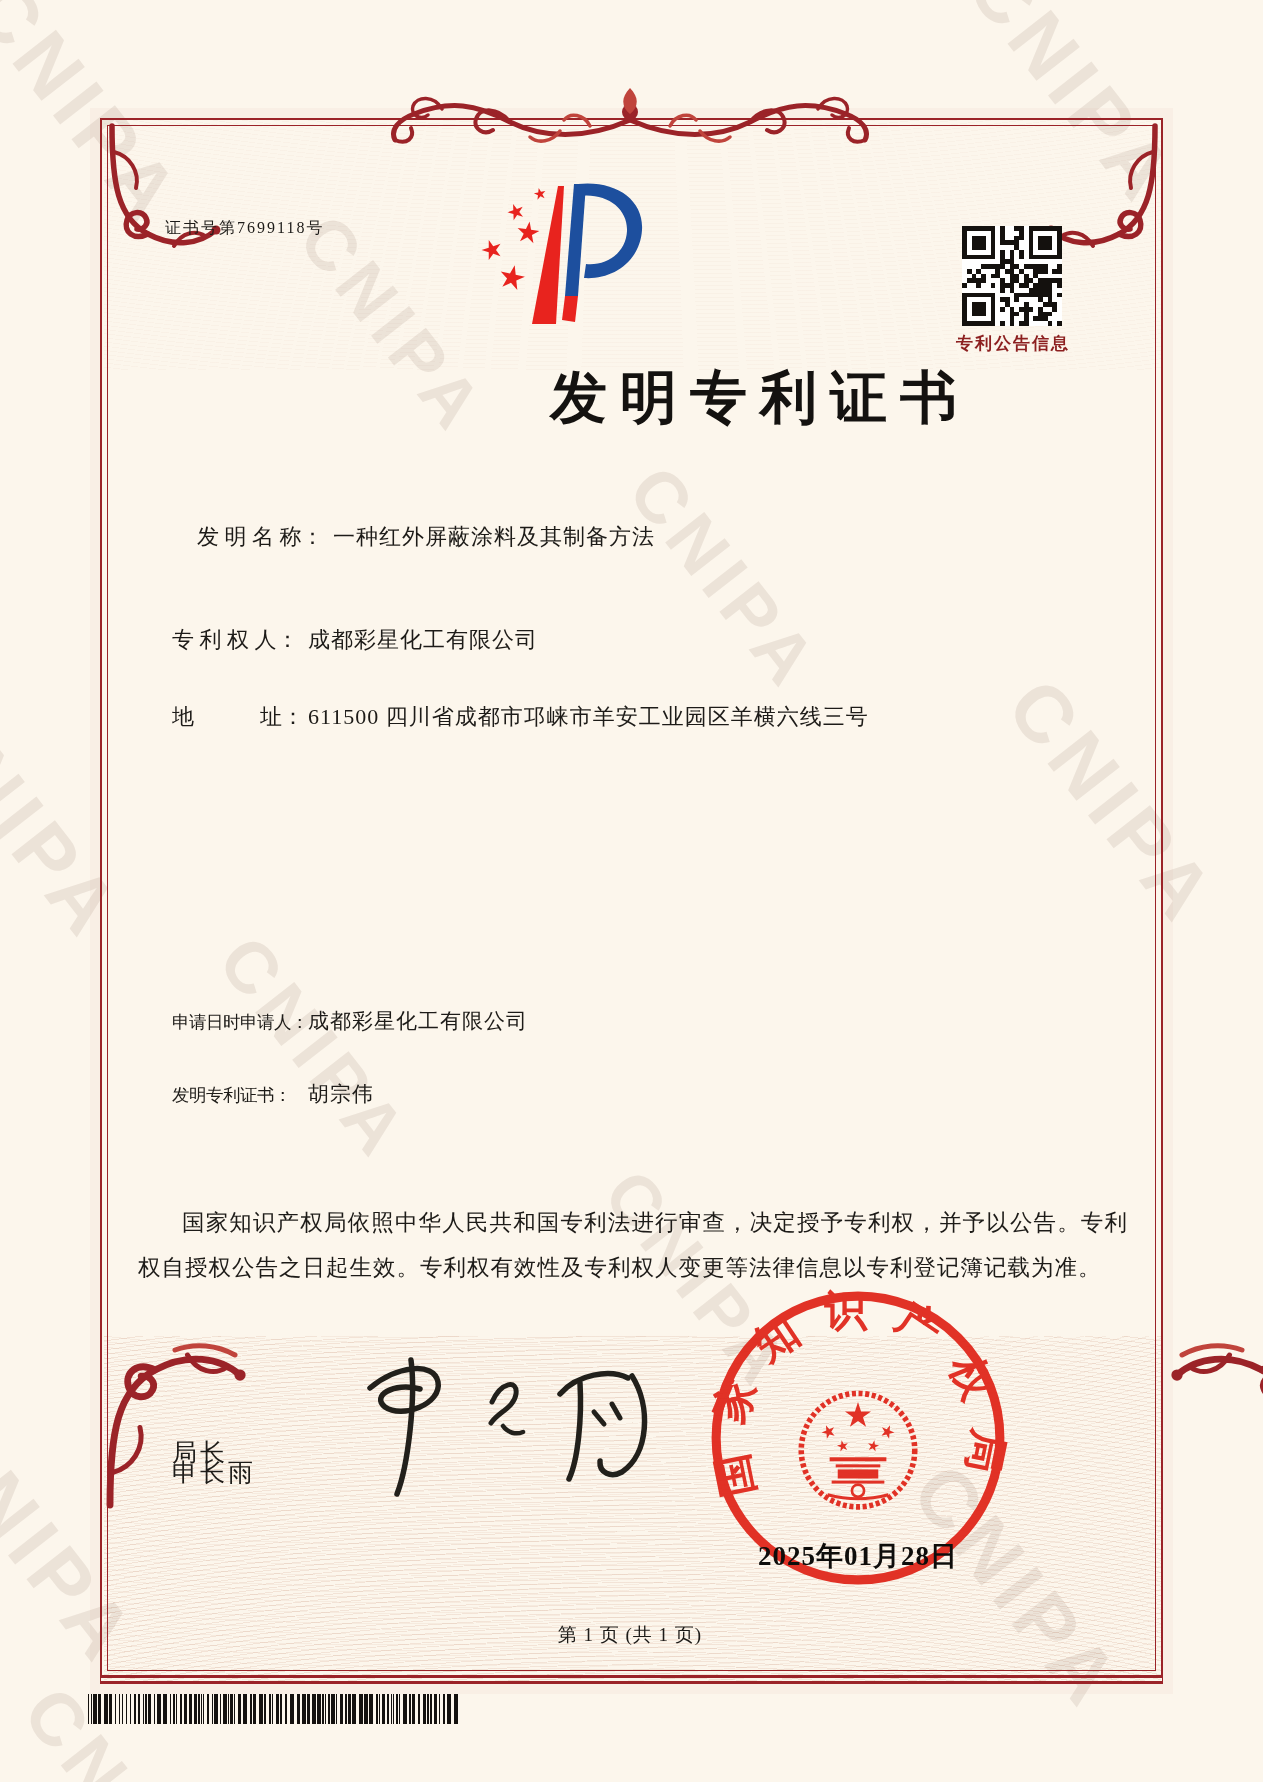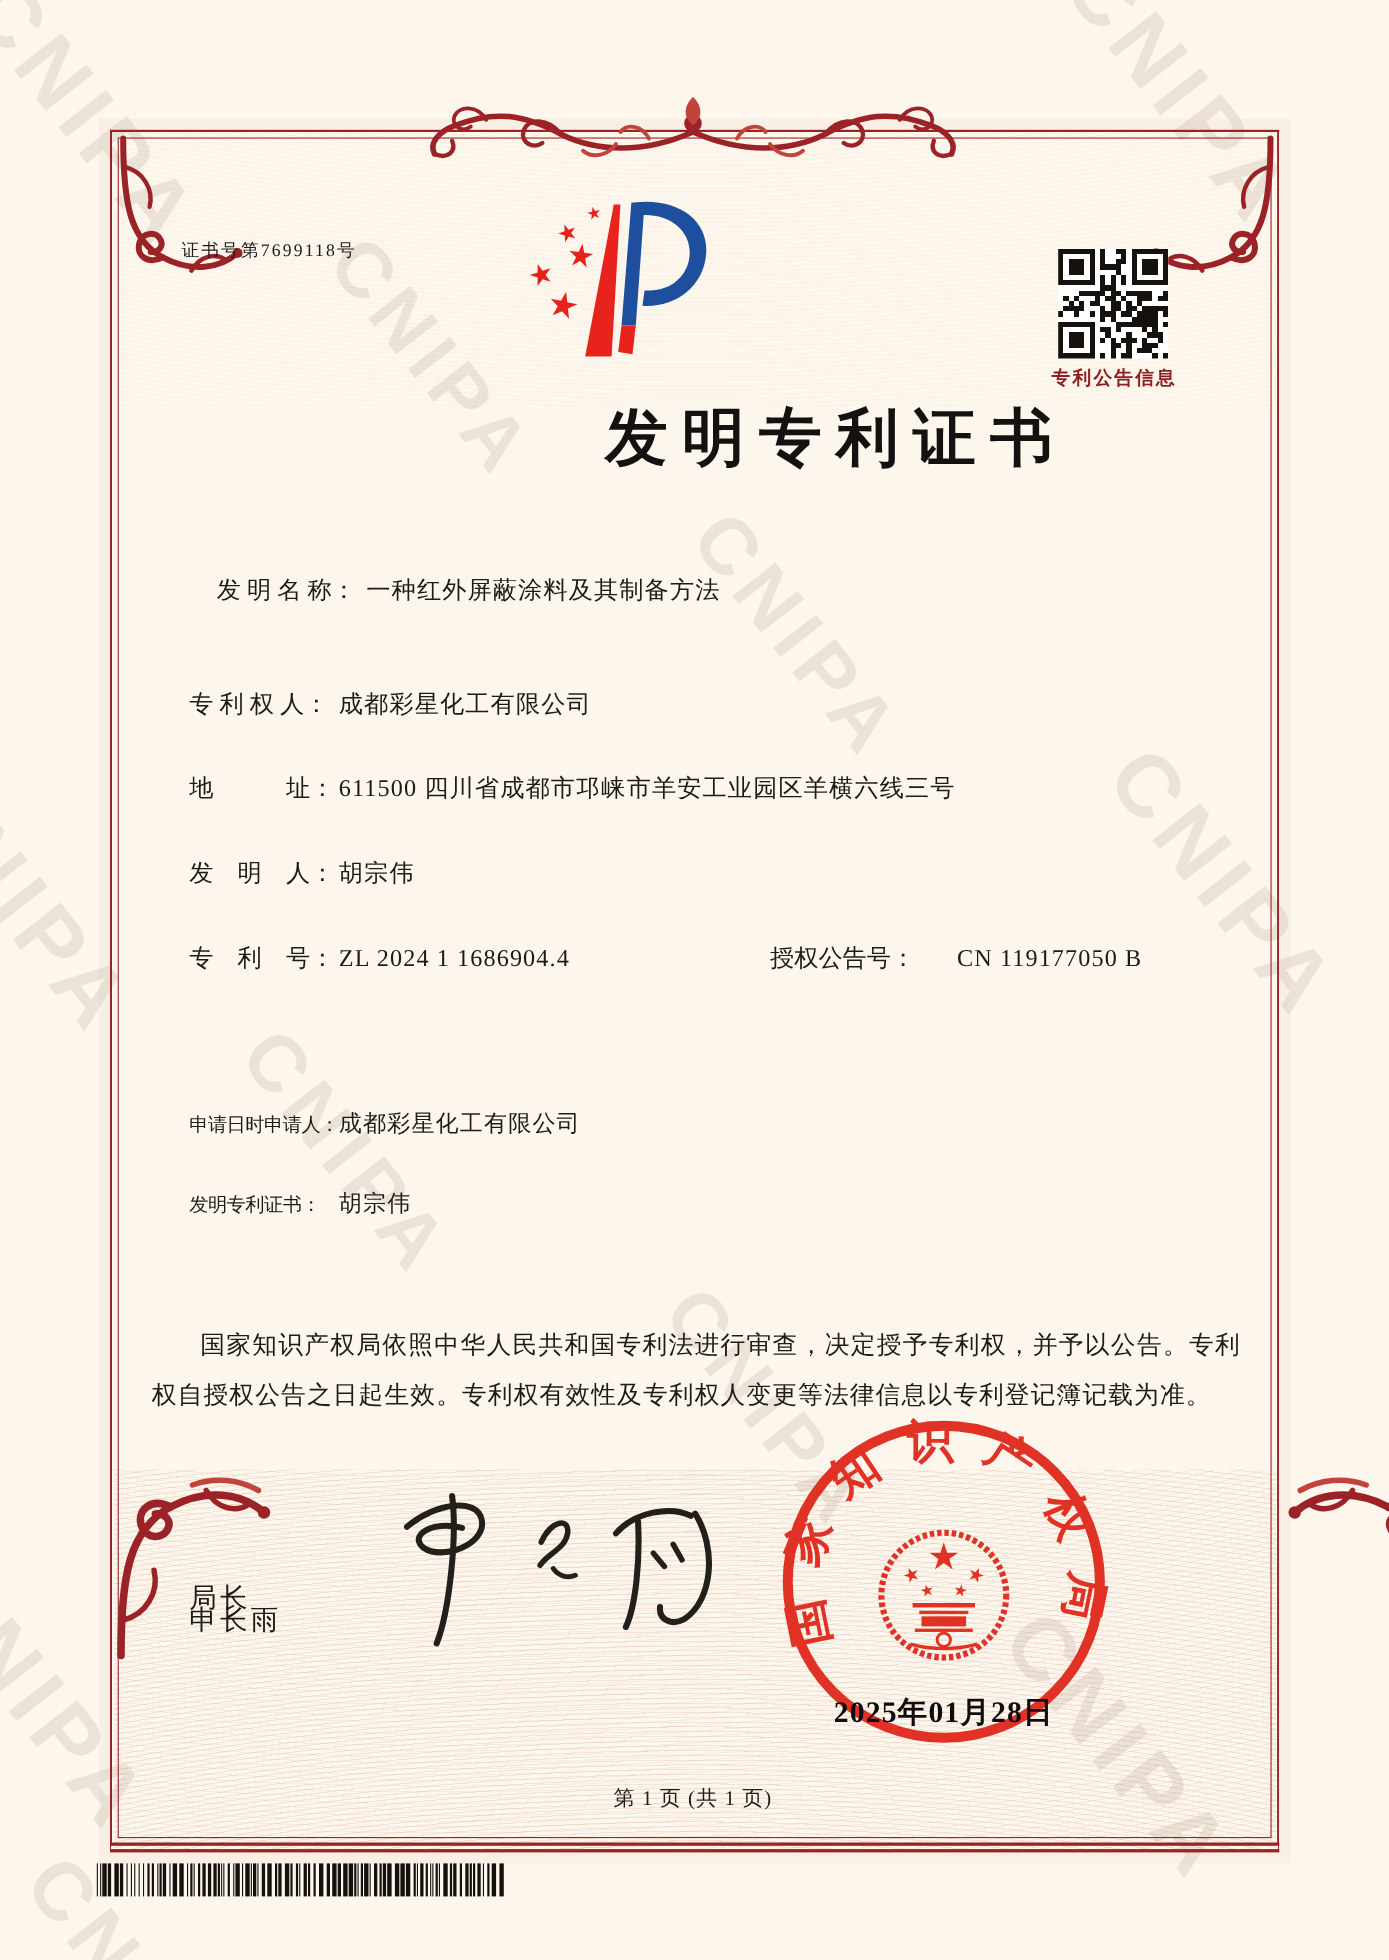--- a/index.html
+++ b/index.html
@@ -316,29 +316,20 @@
 
   <div class="row" style="top:522px;margin-left:25px;">
     <span class="lab">发 明 名 称：</span><span class="val">一种红外屏蔽涂料及其制备方法</span>
   </div>
   <div class="row" style="top:625px;">
     <span class="lab">专 利 权 人：</span><span class="val">成都彩星化工有限公司</span>
   </div>
   <div class="row" style="top:702px;">
     <span class="lab">地　　　址：</span><span class="val">611500 四川省成都市邛崃市羊安工业园区羊横六线三号</span>
   </div>
-  <div class="row" style="top:779px;">
-    <span class="lab">发　明　人：</span><span class="val">胡宗伟</span>
-  </div>
-  <div class="row" style="top:856px;">
-    <span class="lab">专　利　号：</span><span class="val">ZL 2024 1 1686904.4</span>
-    <span class="rcol">
-      <span class="lab">授权公告号：</span><span class="val">CN 119177050 B</span>
-    </span>
-  </div>
   <div class="row row-small" style="top:1007px;">
     <span class="lab">申请日时申请人：</span><span class="val">成都彩星化工有限公司</span>
   </div>
   <div class="row row-small" style="top:1080px;">
     <span class="lab">发明专利证书：</span><span class="val">胡宗伟</span>
   </div>
 
   <div class="body-par">国家知识产权局依照中华人民共和国专利法进行审查，决定授予专利权，并予以公告。专利权自授权公告之日起生效。专利权有效性及专利权人变更等法律信息以专利登记簿记载为准。</div>
 
   <div class="signer-title">局长</div>

